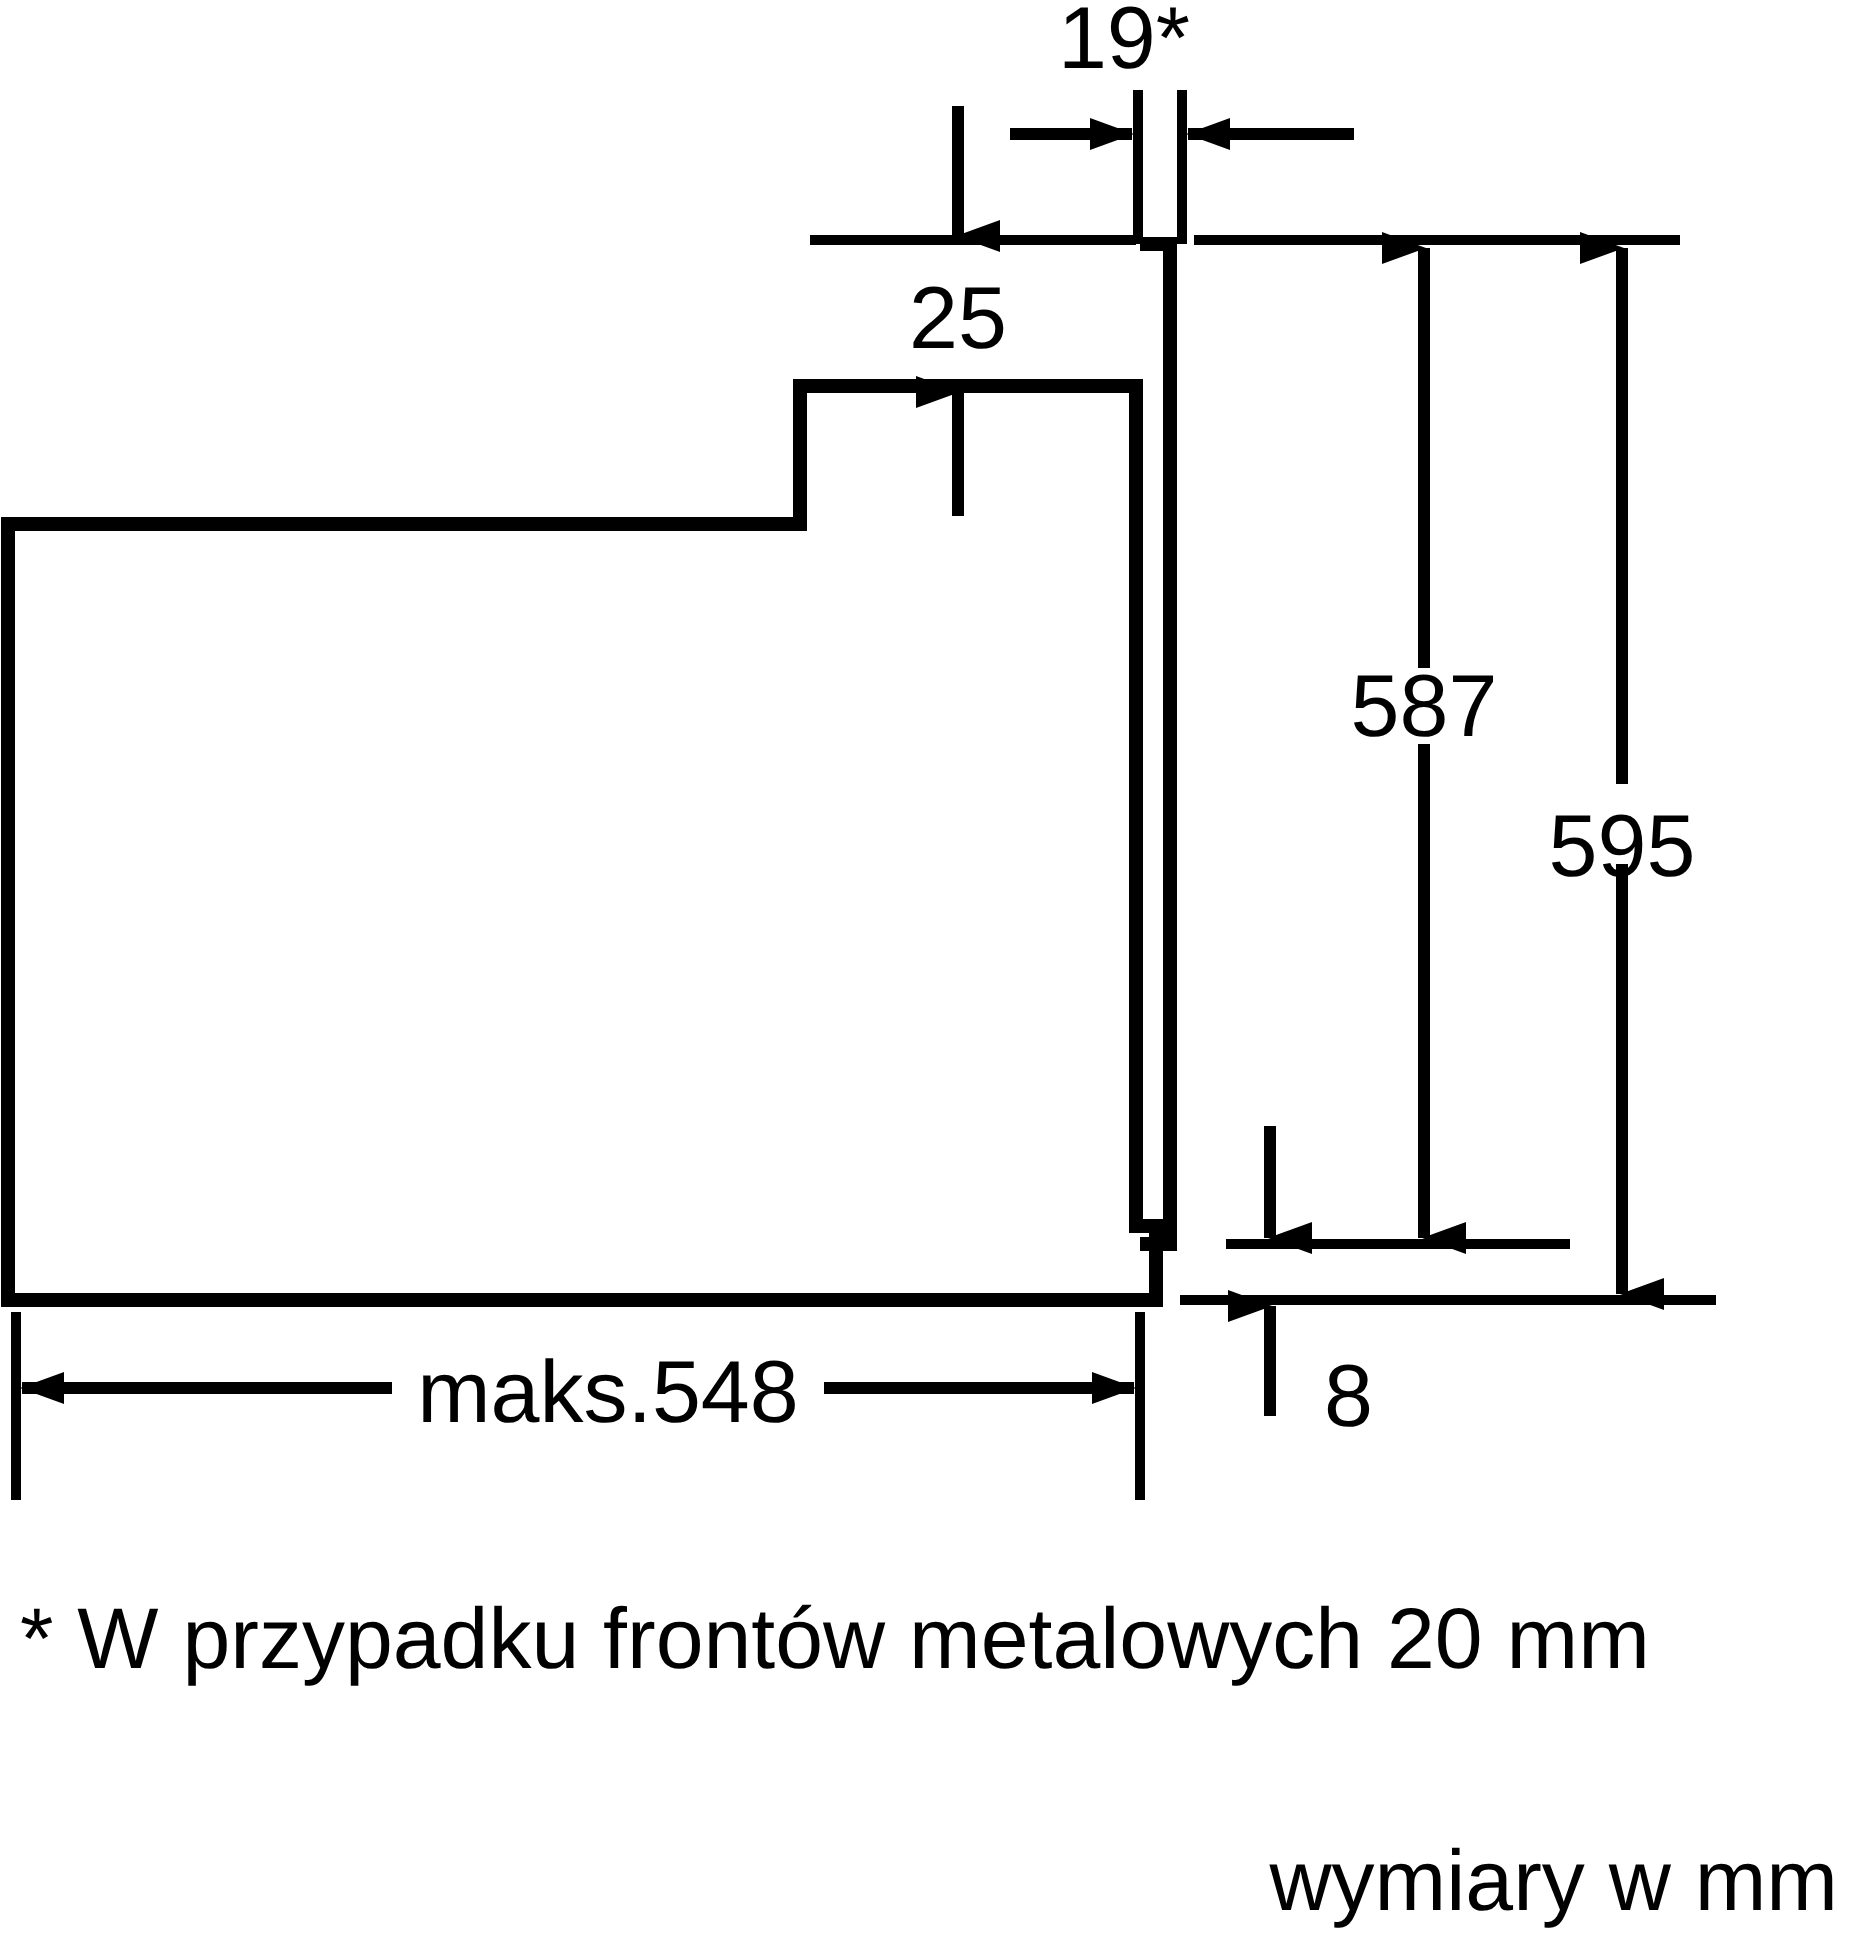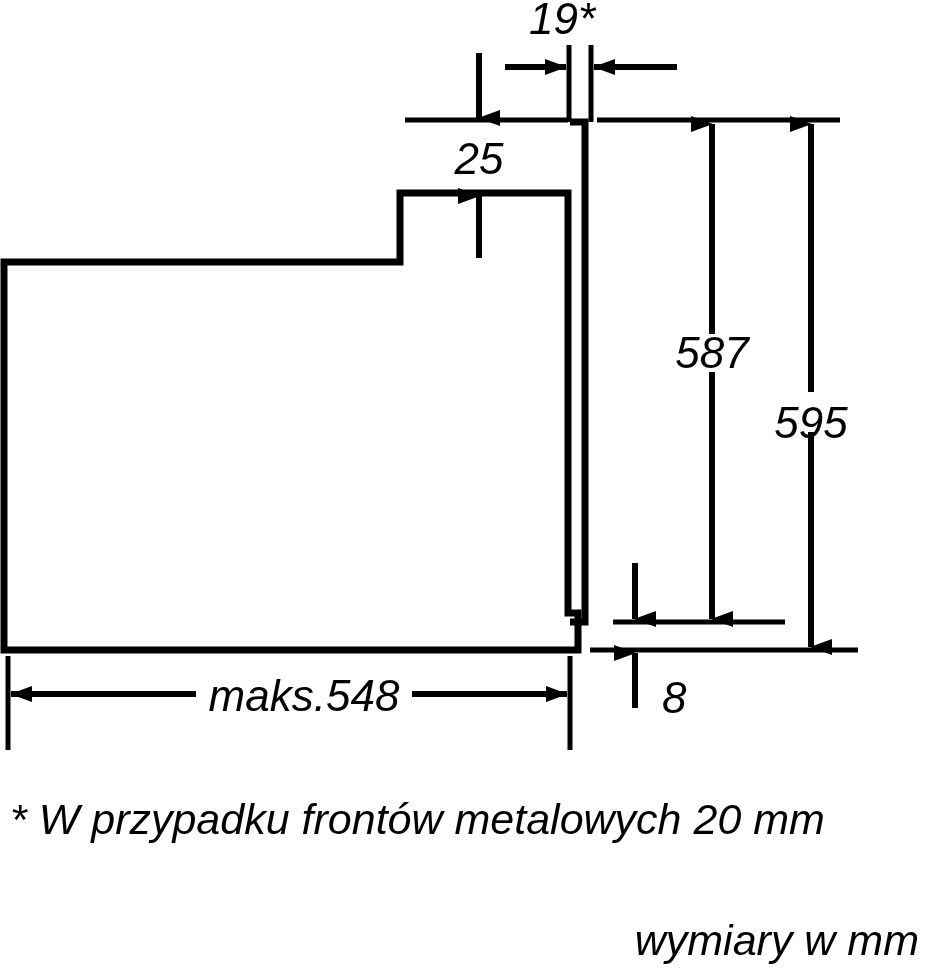--- a/index.html
+++ b/index.html
@@ -10,21 +10,20 @@
   }
   body {
     font-family: "Liberation Sans", sans-serif;
   }
   #drawing-root {
     position: relative;
     width: 926px;
     height: 970px;
     background: #ffffff;
     overflow: hidden;
-    font-style: italic;
   }
   #drawing-svg {
     display: block;
     width: 929px;
     height: 970px;
   }
   .dim-text {
     font-family: "Liberation Sans", sans-serif;
     font-size: 44px;
     fill: #000000;

